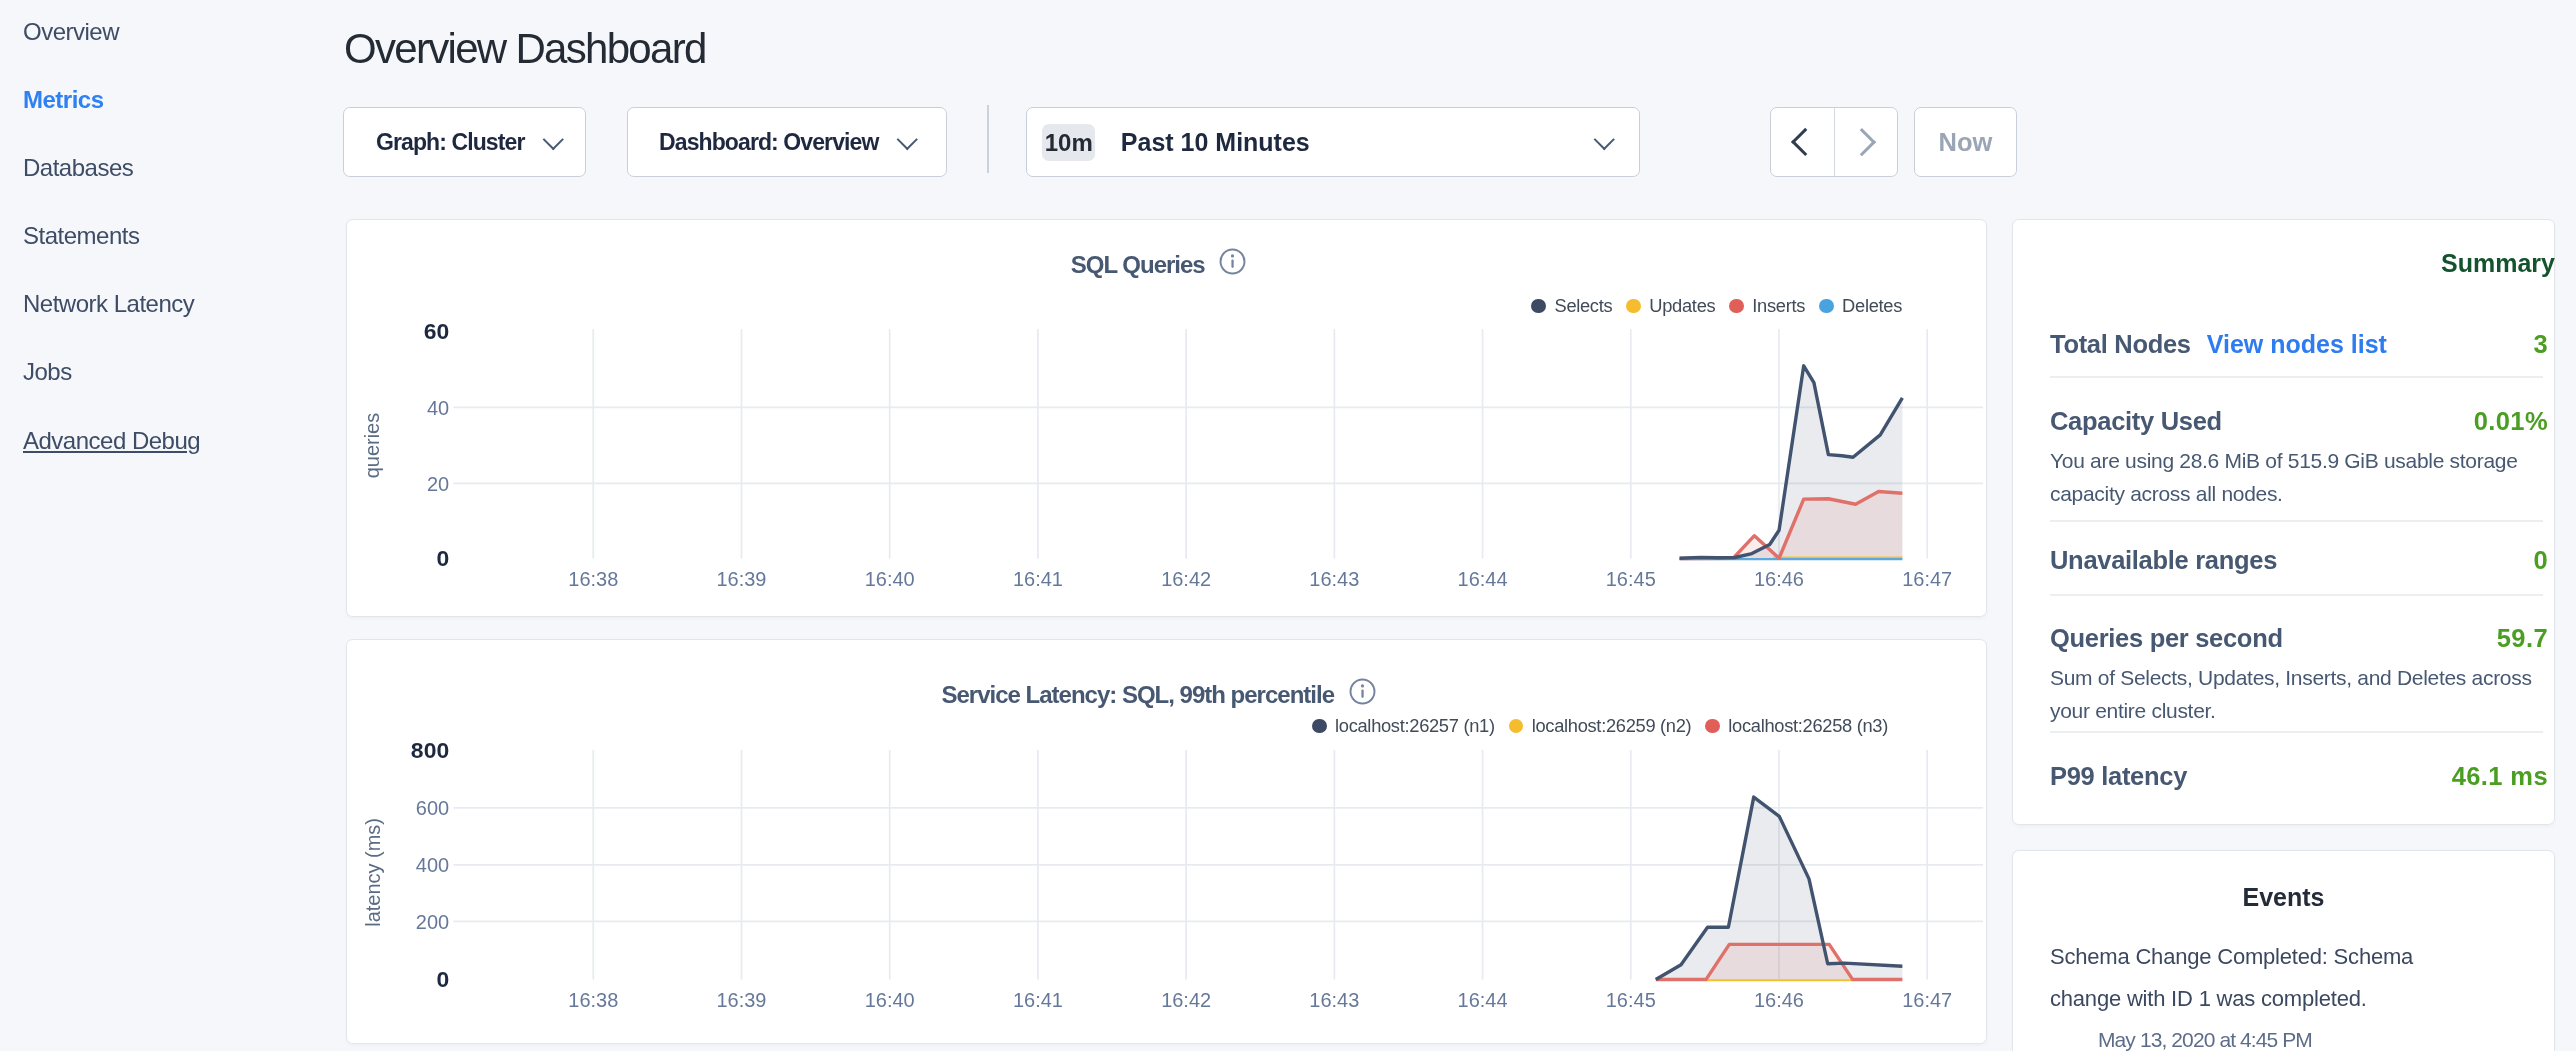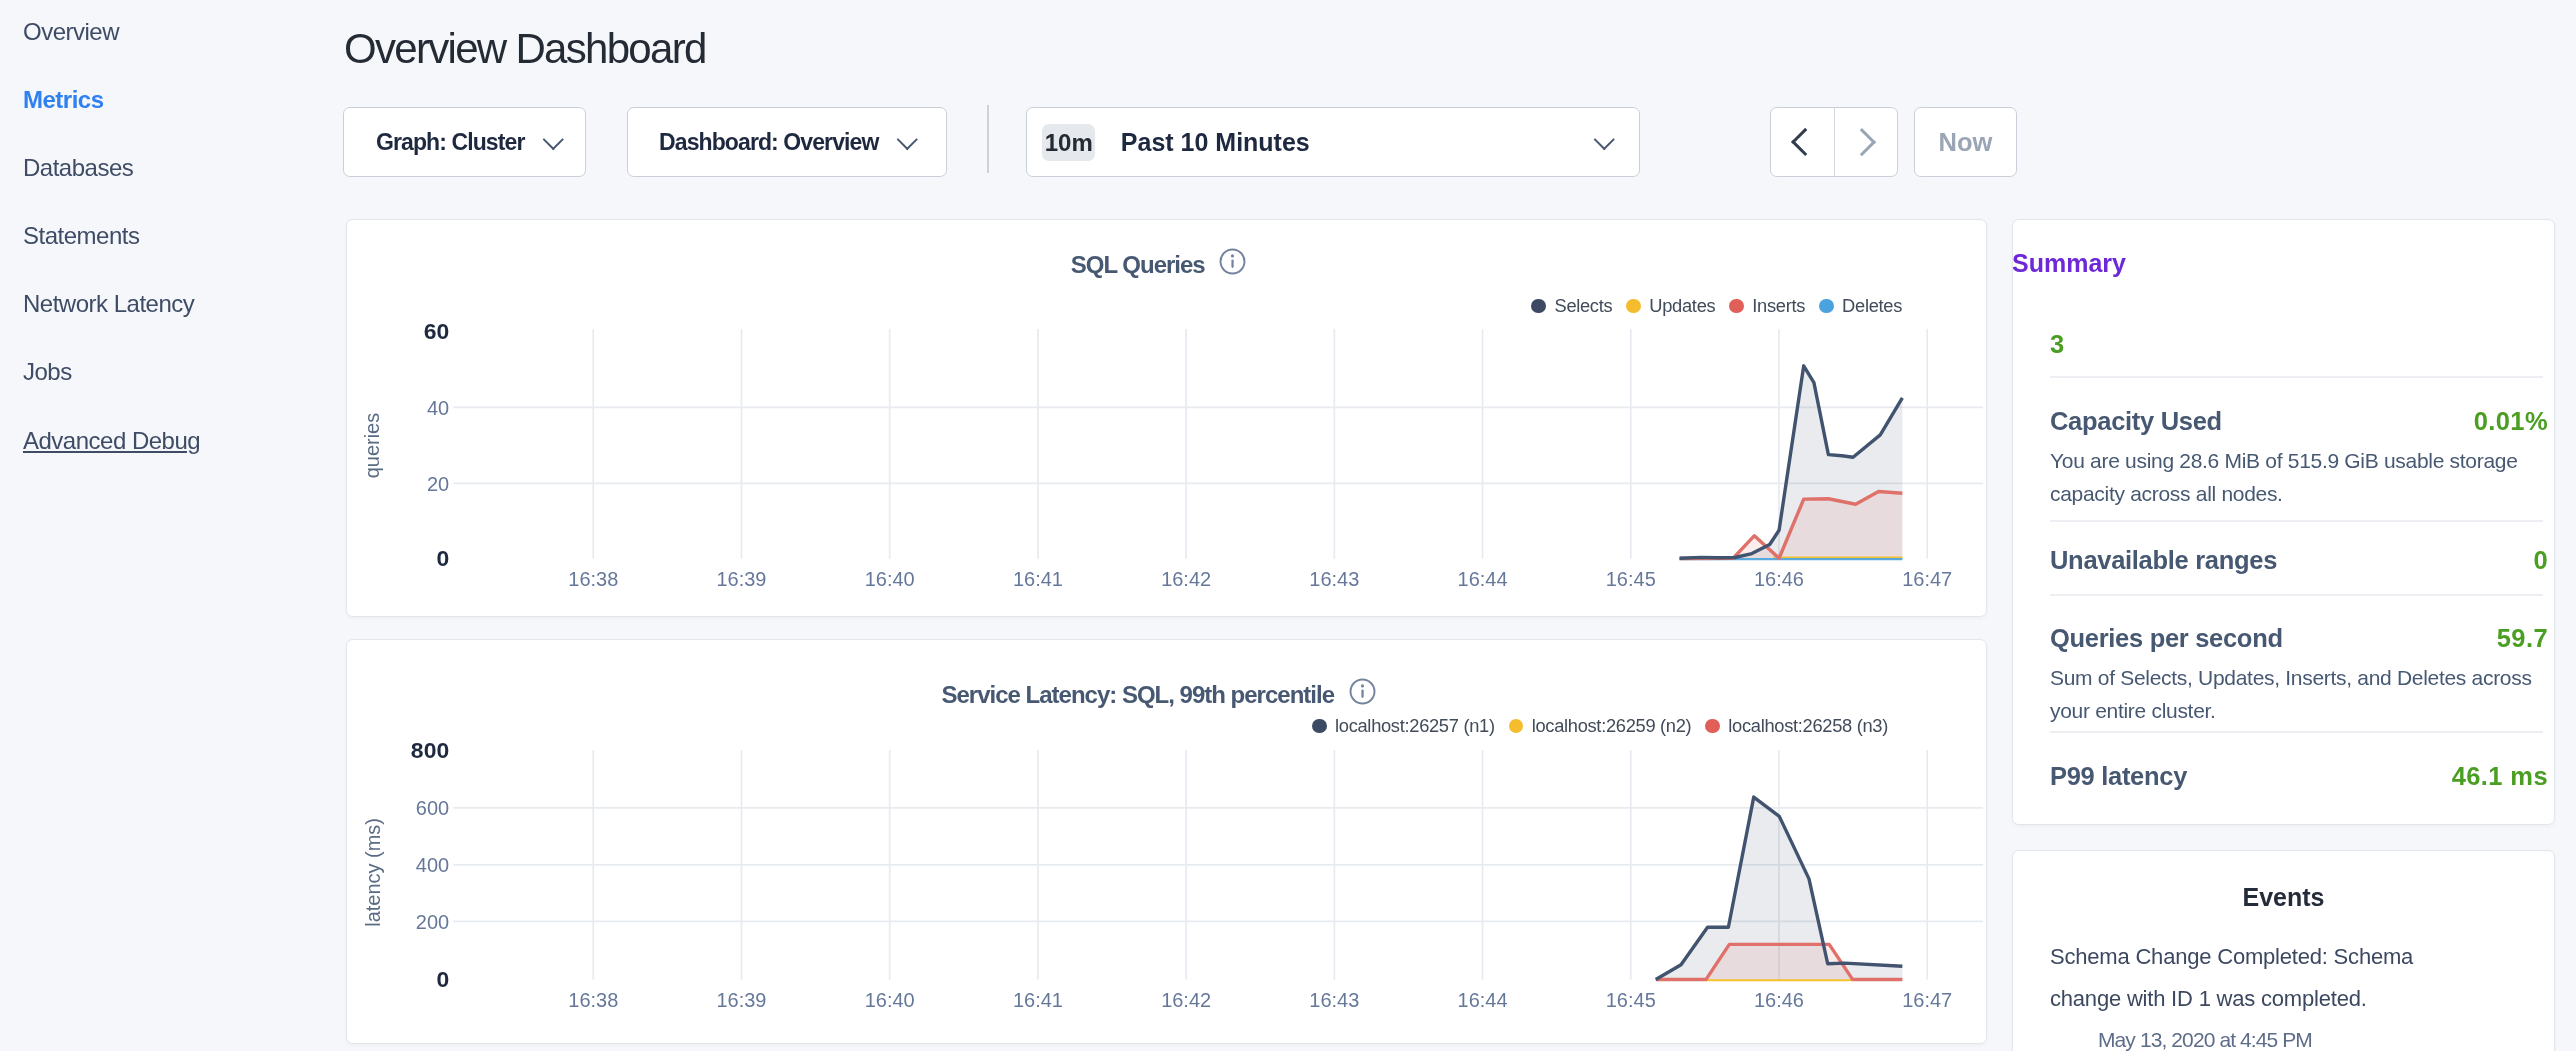--- a/index.html
+++ b/index.html
@@ -174,22 +174,23 @@
     <text x="1394.7" y="1184" text-anchor="middle">16:42</text>
     <text x="1569" y="1184" text-anchor="middle">16:43</text>
     <text x="1743.3" y="1184" text-anchor="middle">16:44</text>
     <text x="1917.6" y="1184" text-anchor="middle">16:45</text>
     <text x="2091.9" y="1184" text-anchor="middle">16:46</text>
     <text x="2266.2" y="1184" text-anchor="middle">16:47</text>
     <text transform="translate(447,1026) rotate(-90)" text-anchor="middle" fill="#5a6b84">latency (ms)</text>
   </g>
 </svg>
 
-<div class="abs" style="left:2012px; top:249px; width:543px; text-align:left; font-size:25px; font-weight:bold; color:#6d28d9;">Summary</div>
+<div class="abs" style="left:2012px; top:249px; width:543px; text-align:right; font-size:25px; font-weight:bold; color:#14532d;">Summary</div>
 <div class="srow" style="top:327px;">
+  <span><span class="shead">Total Nodes</span><a style="font-size:25px; font-weight:bold; color:#2e7cf0; margin-left:16px; text-decoration:none;">View nodes list</a></span>
   <span class="sval">3</span>
 </div>
 <div class="sdiv" style="top:376px;"></div>
 <div class="srow" style="top:404px;text-align:right;">
     <span class="shead">Capacity Used</span>
     <span class="sval">0.01%</span>
   </div>
 <div class="sdesc" style="top:444px;">You are using 28.6 MiB of 515.9 GiB usable storage capacity across all nodes.</div>
 <div class="sdiv" style="top:520px;"></div>
 <div class="srow" style="top:543px;">

